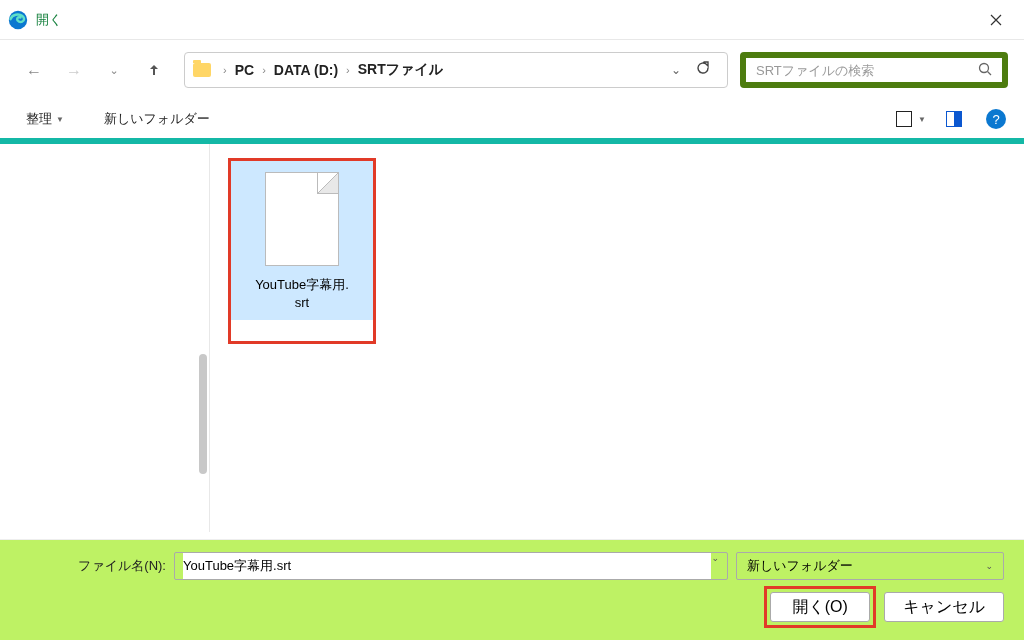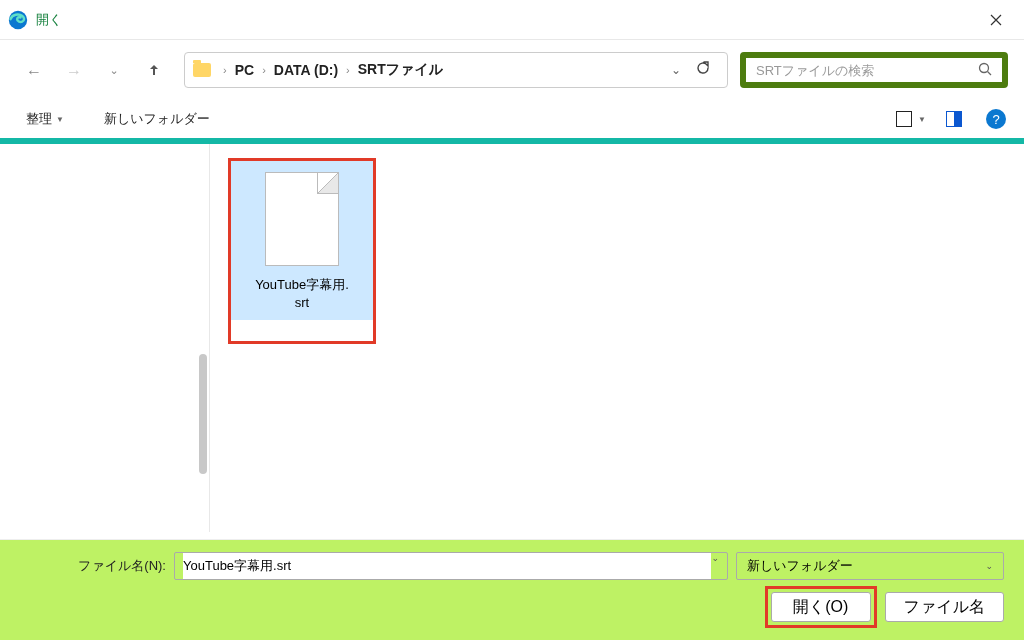--- a/index.html
+++ b/index.html
@@ -160,15 +160,15 @@
     <div class="type-select">
       <span>新しいフォルダー</span>
       <span class="dd">⌄</span>
     </div>
   </div>
   <div class="btn-row">
     <div class="btn-wrap">
       <button class="btn">開く(O)</button>
       <div class="red-btn-box"></div>
     </div>
-    <button class="btn">ファイル名</button>
+    <button class="btn">キャンセル</button>
   </div>
 </div>
 
 </body></html>

